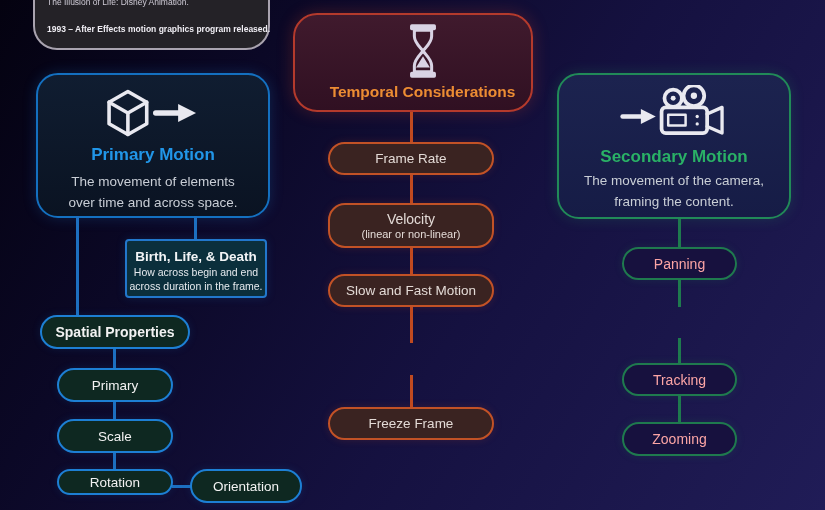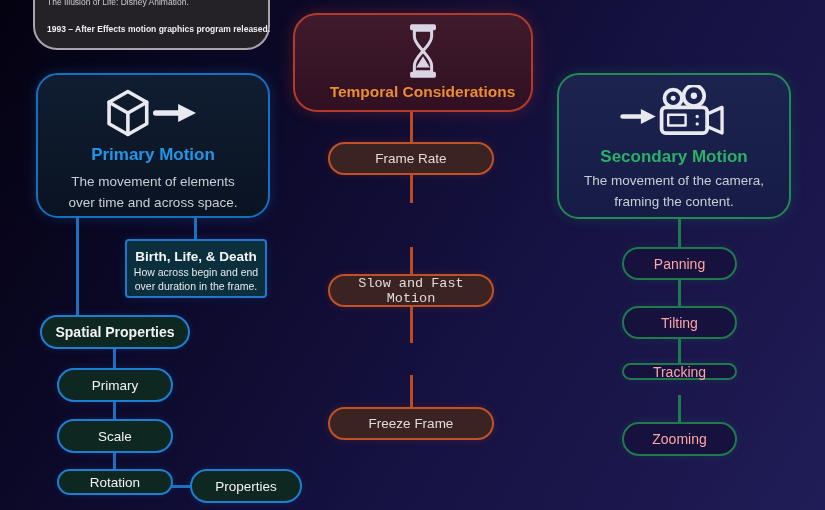--- a/index.html
+++ b/index.html
@@ -71,38 +71,38 @@
   <div class="abs vline c-blue" style="left:194px;top:216px;height:24px;"></div>
   <div class="abs vline c-blue" style="left:113px;top:347px;height:22px;"></div>
   <div class="abs vline c-blue" style="left:113px;top:400px;height:20px;"></div>
   <div class="abs vline c-blue" style="left:113px;top:451px;height:19px;"></div>
   <div class="abs hline c-blue" style="left:172px;top:485px;width:19px;"></div>
 
   <div class="abs box birth-box" style="left:125px;top:239px;width:142px;height:59px;">
     <div class="birth-title">Birth, Life, &amp; Death</div>
     <div class="birth-desc">
       <span>How across begin and end</span><br>
-      <span>over duration in the frame.</span>
+      <span>across duration in the frame.</span>
     </div>
   </div>
 
   <div class="abs pill pill-l bold" style="left:40px;top:315px;width:150px;height:34px;">
     <span>Spatial Properties</span>
   </div>
   <div class="abs pill pill-l" style="left:57px;top:368px;width:116px;height:34px;">
     <span>Primary</span>
   </div>
   <div class="abs pill pill-l" style="left:57px;top:419px;width:116px;height:34px;">
     <span>Scale</span>
   </div>
   <div class="abs pill pill-l" style="left:57px;top:469px;width:116px;height:26px;">
     <span>Rotation</span>
   </div>
   <div class="abs pill pill-l" style="left:190px;top:469px;width:112px;height:34px;">
-    <span>Properties</span>
+    <span>Orientation</span>
   </div>
 
   <div class="abs box temporal-box" style="left:293px;top:13px;width:240px;height:99px;border-radius:24px;padding-left:19px;">
     <span style="margin-top:8px;">
       <svg width="38" height="56" viewBox="0 0 44 62">
         <rect x="7" y="0" width="30" height="7" rx="2" fill="#d9d3e4"></rect>
         <rect x="7" y="55" width="30" height="7" rx="2" fill="#d9d3e4"></rect>
         <path d="M12,7 H32 V14 C32,21 26,26 22,31 C26,36 32,41 32,48 V55 H12 V48 C12,41 18,36 22,31 C18,26 12,21 12,14 Z" fill="none" stroke="#d9d3e4" stroke-width="3.5" stroke-linejoin="round"></path>
         <path d="M22,37 L30,50 H14 Z" fill="#d9d3e4"></path>
       </svg>
@@ -112,21 +112,25 @@
 
   <div class="abs vline c-orange" style="left:410px;top:112px;height:31px;"></div>
   <div class="abs vline c-orange" style="left:410px;top:175px;height:28px;"></div>
   <div class="abs vline c-orange" style="left:410px;top:247px;height:27px;"></div>
   <div class="abs vline c-orange" style="left:410px;top:306px;height:37px;"></div>
   <div class="abs vline c-orange" style="left:410px;top:375px;height:32px;"></div>
 
   <div class="abs pill pill-m" style="left:328px;top:142px;width:166px;height:33px;">
     <span>Frame Rate</span>
   </div>
-  <div class="abs pill pill-m" style="left:328px;top:274px;width:166px;height:33px;font-family:Liberation Mono, monospace;">
+  <div class="abs pill pill-m" style="left:328px;top:203px;width:166px;height:45px;">
+    <span style="font-size:14px;">Velocity</span>
+    <span class="sub">(linear or non-linear)</span>
+  </div>
+  <div class="abs pill pill-m" style="left:328px;top:274px;width:166px;height:33px;">
     <span>Slow and Fast Motion</span>
   </div>
   <div class="abs box secondary-box" style="left:557px;top:73px;width:234px;height:146px;">
     <span style="margin-top:10px;">
       <svg width="118" height="58" viewBox="0 0 130 70" fill="none" stroke="#e9e9f0" stroke-width="4.5" stroke-linejoin="round" stroke-linecap="round">
         <line x1="3" y1="38" x2="26" y2="38" stroke-width="5.5"></line>
         <polygon points="25,29 43,38 25,47" fill="#e9e9f0" stroke="none"></polygon>
         <circle cx="64" cy="16" r="10.5"></circle>
         <circle cx="64" cy="16" r="3" fill="#e9e9f0" stroke="none"></circle>
         <circle cx="89" cy="13" r="12.5"></circle>
@@ -150,23 +154,20 @@
   </div>
 
   <div class="abs vline c-green" style="left:678px;top:219px;height:29px;"></div>
   <div class="abs vline c-green" style="left:678px;top:279px;height:28px;"></div>
   <div class="abs vline c-green" style="left:678px;top:338px;height:26px;"></div>
   <div class="abs vline c-green" style="left:678px;top:395px;height:29px;"></div>
 
   <div class="abs pill pill-r" style="left:622px;top:247px;width:115px;height:33px;">
     <span>Panning</span>
   </div>
-  <div class="abs pill pill-r" style="left:622px;top:306px;width:115px;height:33px;">
-    <span>Tilting</span>
-  </div>
-  <div class="abs pill pill-r" style="left:622px;top:363px;width:115px;height:17px;">
+  <div class="abs pill pill-r" style="left:622px;top:363px;width:115px;height:33px;">
     <span>Tracking</span>
   </div>
   <div class="abs pill pill-r" style="left:622px;top:422px;width:115px;height:34px;">
     <span>Zooming</span>
   </div>
 
 </div>
 
 </body></html>

